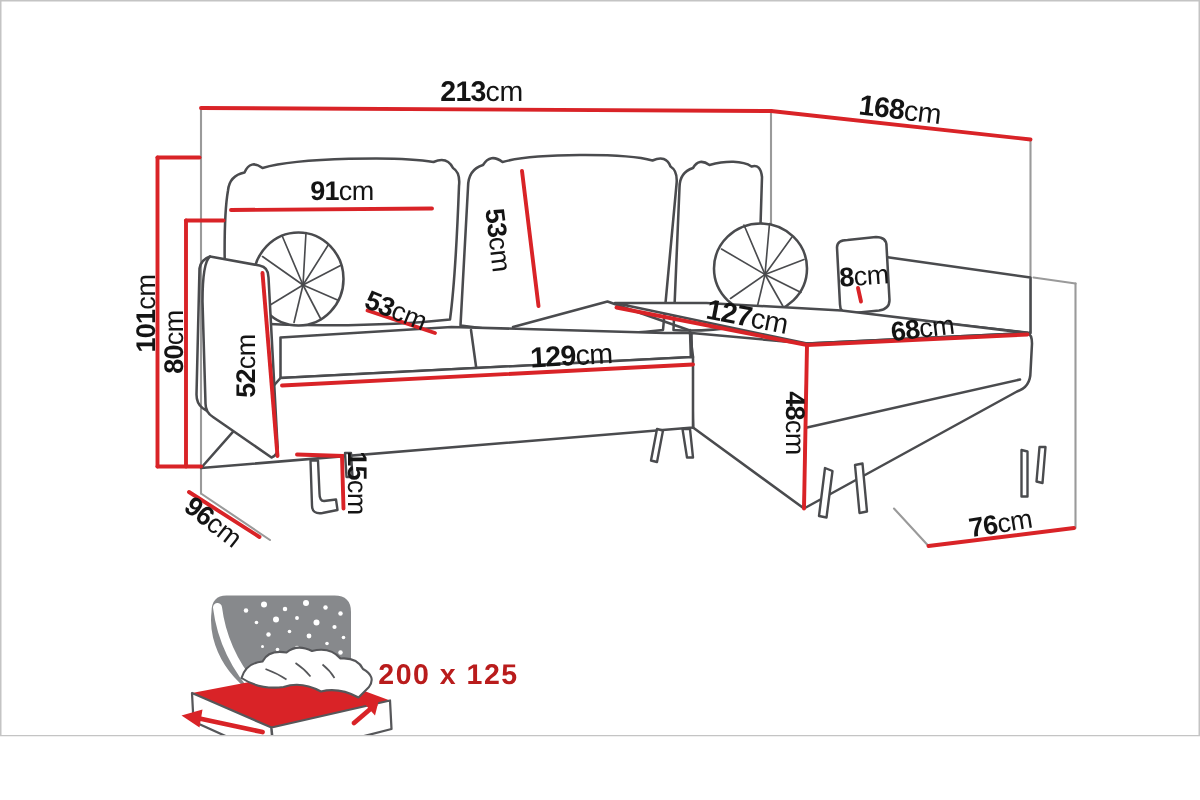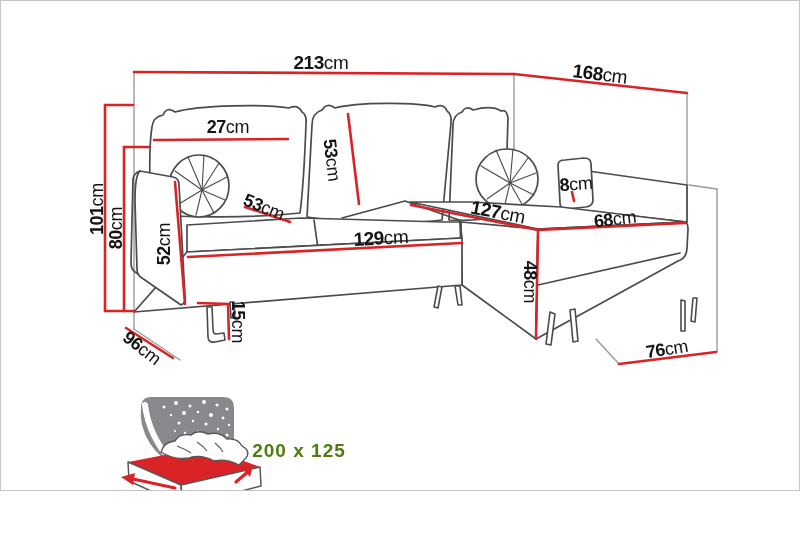--- a/index.html
+++ b/index.html
@@ -21,21 +21,21 @@
     line-height:1;
     transform:translate(-50%,-50%) rotate(var(--r,0deg));
     transform-origin:center center;
   }
   .dim .n{font-weight:700;letter-spacing:-0.5px;}
   .dim .u{font-weight:400;letter-spacing:-0.3px;}
   .dim.big{font-size:19px;}
   .bedlbl{
     position:absolute;
     white-space:nowrap;
-    color:#4d7c0f;
+    color:#b91c1c;
     font-size:19px;
     font-weight:700;
     letter-spacing:1px;
     transform:translate(-50%,-50%);
   }
 </style>
 </head>
 <body>
 
 <div class="canvas">
@@ -185,21 +185,21 @@
         <path d="M235,481 L249,469" stroke="#d92327" stroke-width="3.2" fill="none" stroke-linecap="round"></path>
         <polygon points="252,464 241,467 249,476" fill="#d92327"></polygon>
       </g>
     </g>
   </svg>
 
   <div class="dim big" style="left:320px;top:61px;--r:0deg"><span class="n">213</span><span class="u">cm</span></div>
   <div class="dim big" style="left:599px;top:73px;--r:7deg"><span class="n">168</span><span class="u">cm</span></div>
   <div class="dim" style="left:96px;top:208px;--r:-90deg"><span class="n">101</span><span class="u">cm</span></div>
   <div class="dim" style="left:115px;top:227px;--r:-90deg"><span class="n">80</span><span class="u">cm</span></div>
-  <div class="dim" style="left:227px;top:126px;--r:0deg"><span class="n">27</span><span class="u">cm</span></div>
+  <div class="dim" style="left:227px;top:126px;--r:0deg"><span class="n">91</span><span class="u">cm</span></div>
   <div class="dim" style="left:331px;top:159px;--r:83deg"><span class="n">53</span><span class="u">cm</span></div>
   <div class="dim" style="left:263px;top:206px;--r:22deg"><span class="n">53</span><span class="u">cm</span></div>
   <div class="dim" style="left:163px;top:243px;--r:-90deg"><span class="n">52</span><span class="u">cm</span></div>
   <div class="dim big" style="left:380px;top:237px;--r:-3deg"><span class="n">129</span><span class="u">cm</span></div>
   <div class="dim big" style="left:497px;top:211px;--r:11deg"><span class="n">127</span><span class="u">cm</span></div>
   <div class="dim" style="left:614px;top:218px;--r:-7deg"><span class="n">68</span><span class="u">cm</span></div>
   <div class="dim" style="left:575px;top:183px;--r:-4deg"><span class="n">8</span><span class="u">cm</span></div>
   <div class="dim" style="left:529px;top:281px;--r:90deg"><span class="n">48</span><span class="u">cm</span></div>
   <div class="dim" style="left:237px;top:321px;--r:90deg"><span class="n">15</span><span class="u">cm</span></div>
   <div class="dim" style="left:141px;top:347px;--r:38deg"><span class="n">96</span><span class="u">cm</span></div>

